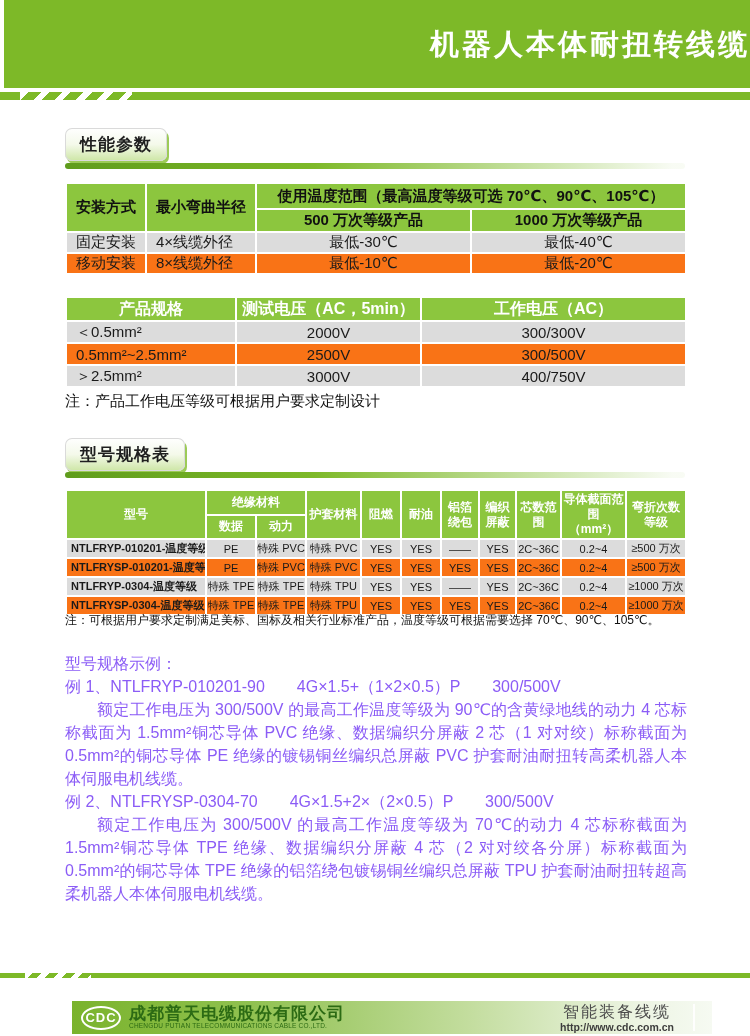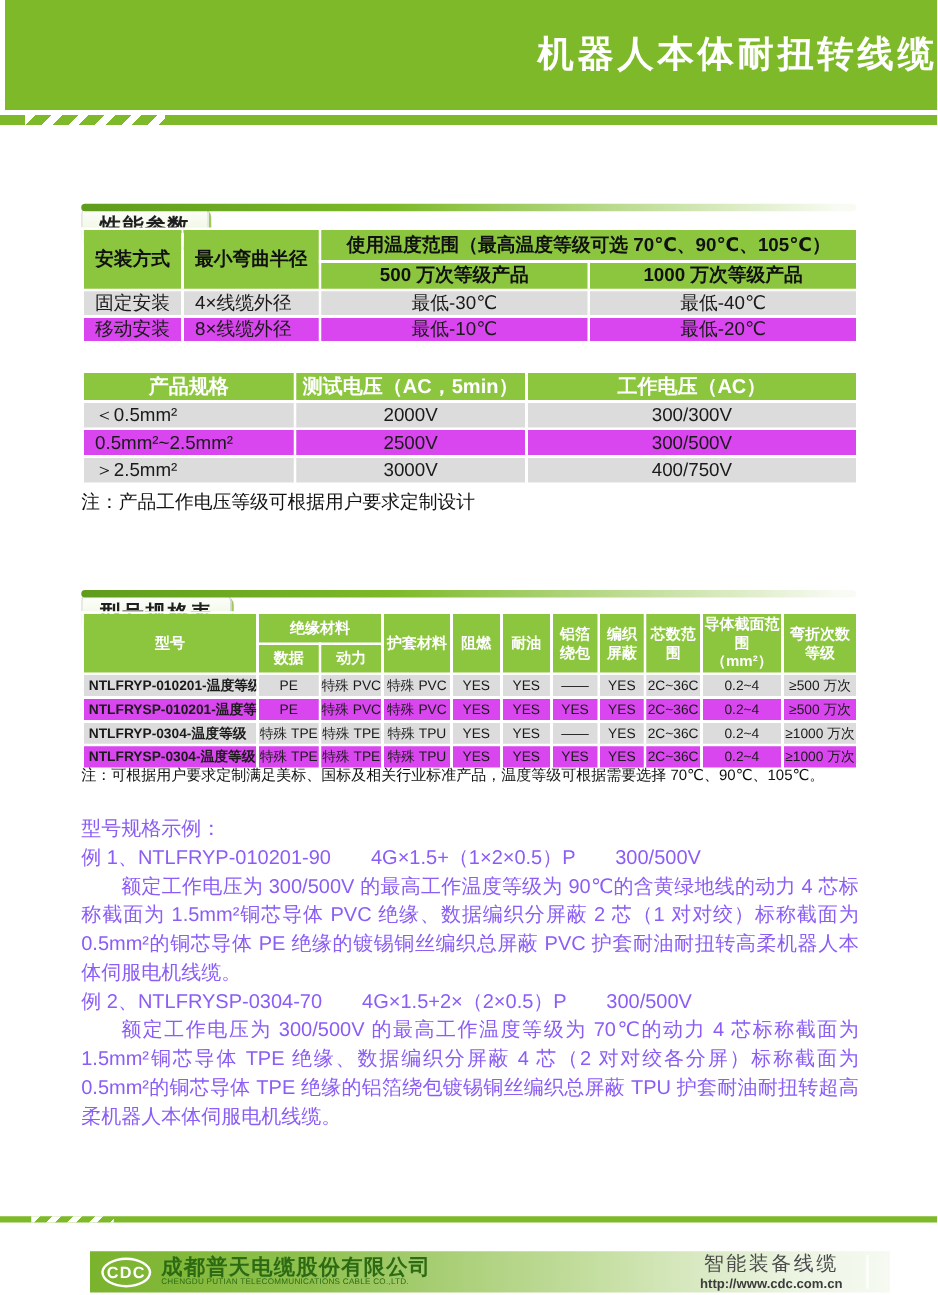--- a/index.html
+++ b/index.html
@@ -14,30 +14,30 @@
   .stripe-top { left:0; top:92px; width:750px; height:8px; }
   .stripe-bottom { left:0; top:973px; width:750px; height:5px; }
   .hazard { position:absolute; top:0; bottom:0; background:repeating-linear-gradient(135deg,#fff 0 6px,rgba(255,255,255,0) 6px 15px); }
   .hazard-top { left:20px; width:112px; }
   .hazard-bottom { left:25px; width:66px; background:repeating-linear-gradient(135deg,#fff 0 5px,rgba(255,255,255,0) 5px 12px); }
 
   
   .sec-btn { position:absolute; left:65px; display:inline-block; padding:5px 15px; border-radius:7px;
     background:linear-gradient(180deg,#ffffff 0%,#f4f9ea 50%,#cde6a5 100%);
     box-shadow:2px 3px 0 #9ccb57, 0 0 0 1px #dadada inset;
-    font-size:17px; font-weight:bold; color:#1f1f1f; letter-spacing:1px;margin-top:36px; }
+    font-size:17px; font-weight:bold; color:#1f1f1f; letter-spacing:1px; }
   .sec-rule { position:absolute; left:65px; width:620px; height:6px; border-radius:3px;
     background:linear-gradient(90deg,#5f9c1c 0%, #7db928 40%, rgba(125,185,40,0.05) 98%); }
 
   
   table { border-collapse:collapse; table-layout:fixed; position:absolute; left:65px; width:620px; }
   td,th { border:2px solid #fff; overflow:hidden; }
   .hdr-green { background:#8cc63e; }
   .row-gray  td { background:#dcdcdc; }
-  .row-green td { background:#d946ef; }
+  .row-green td { background:#f97316; }
 
   
   .t-install th { font-size:15px; font-weight:bold; color:#111; }
   .t-install .left { text-align:left; padding-left:9px; }
   .t-install td { font-size:15px; text-align:center; height:14px; }
   .t-install th.span-top { height:26px; white-space:nowrap; }
   .t-install th.span-sub { height:23px; }
 
   
   .t-volt th { font-size:16px; font-weight:bold; color:#fff; height:24px; }

